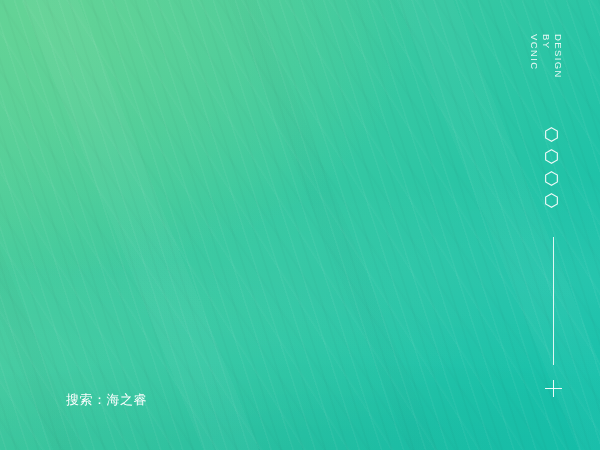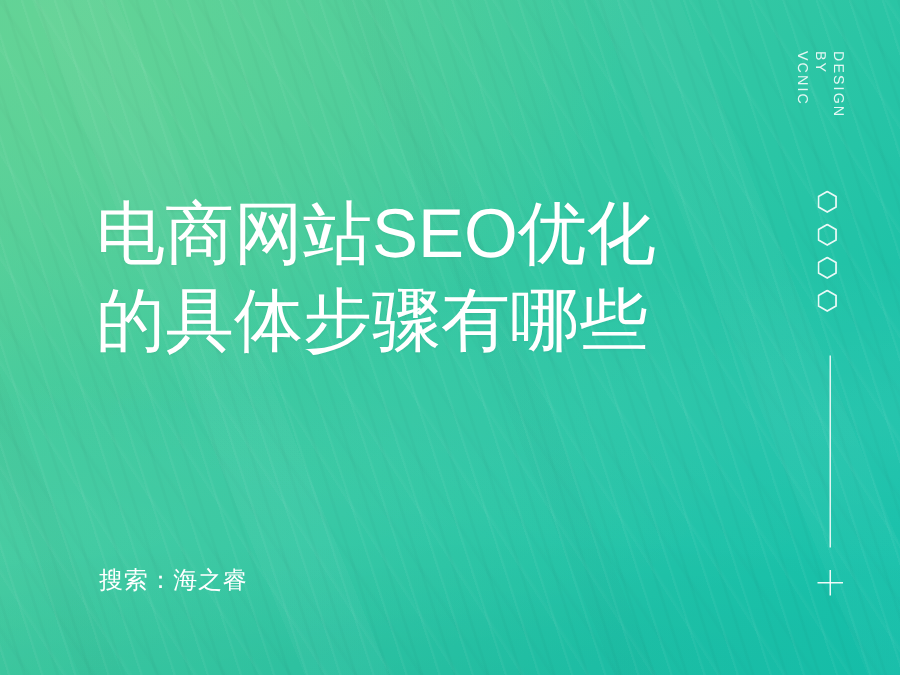--- a/index.html
+++ b/index.html
@@ -165,23 +165,23 @@
     letter-spacing: 0px;
     font-weight: 400;
     text-shadow: 0 1px 2px rgba(0,0,0,.05);
   }
   .headline .hl-line { display: block; white-space: nowrap; }
 
   
   .footer-label {
     position: absolute;
     left: 66px;
-    top: 377px;
+    top: 391px;
     color: #ffffff;
-    font-size: 16px;
+    font-size: 13px;
     letter-spacing: .5px;
     font-weight: 400;
   }
 </style>
 </head>
 <body>
 
 <div class="poster">
 
   <div class="bg-gradient"></div>
@@ -208,20 +208,16 @@
     </svg>
     <svg class="hex" viewBox="0 0 100 115">
       <polygon points="50,5 95,31 95,84 50,110 5,84 5,31"></polygon>
     </svg>
   </div>
 
   <div class="v-rule"></div>
 
   <div class="plus-mark"></div>
 
-  <div class="headline">
-    <span class="hl-line">电商网站SEO优化</span>
-    <span class="hl-line">的具体步骤有哪些</span>
-  </div>
 
   <div class="footer-label">搜索：海之睿</div>
 
 </div>
 
 </body></html>

